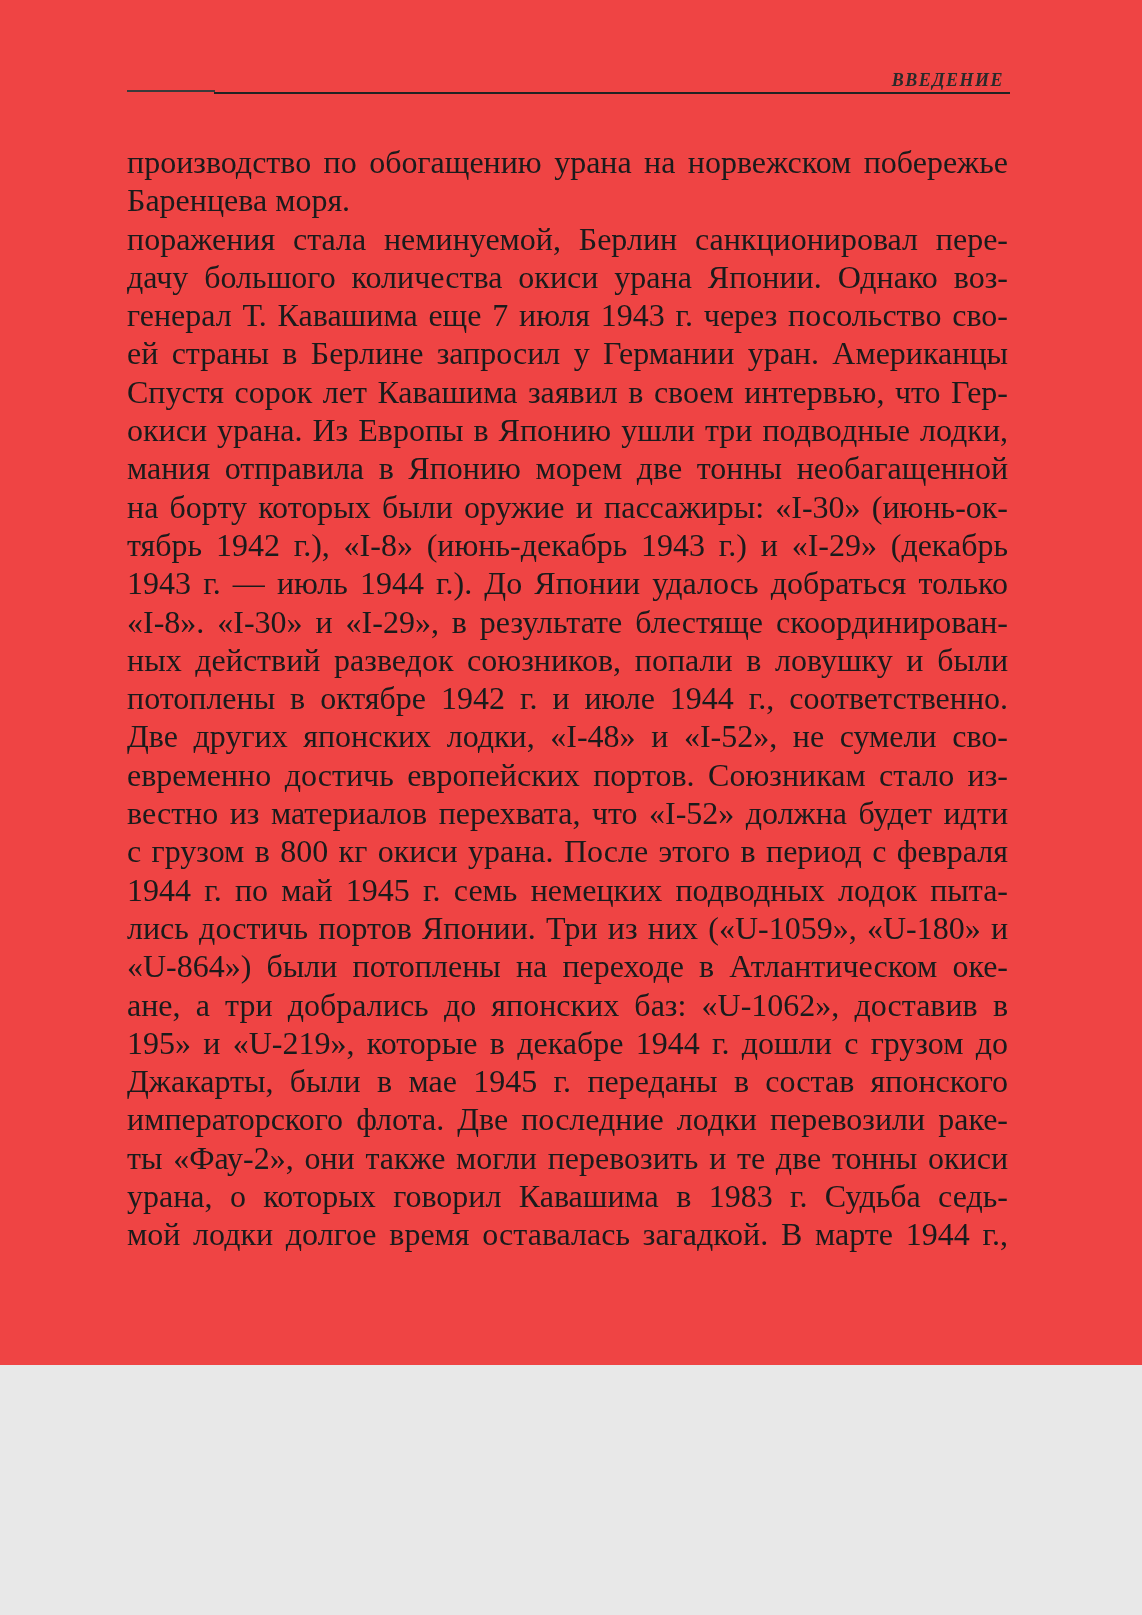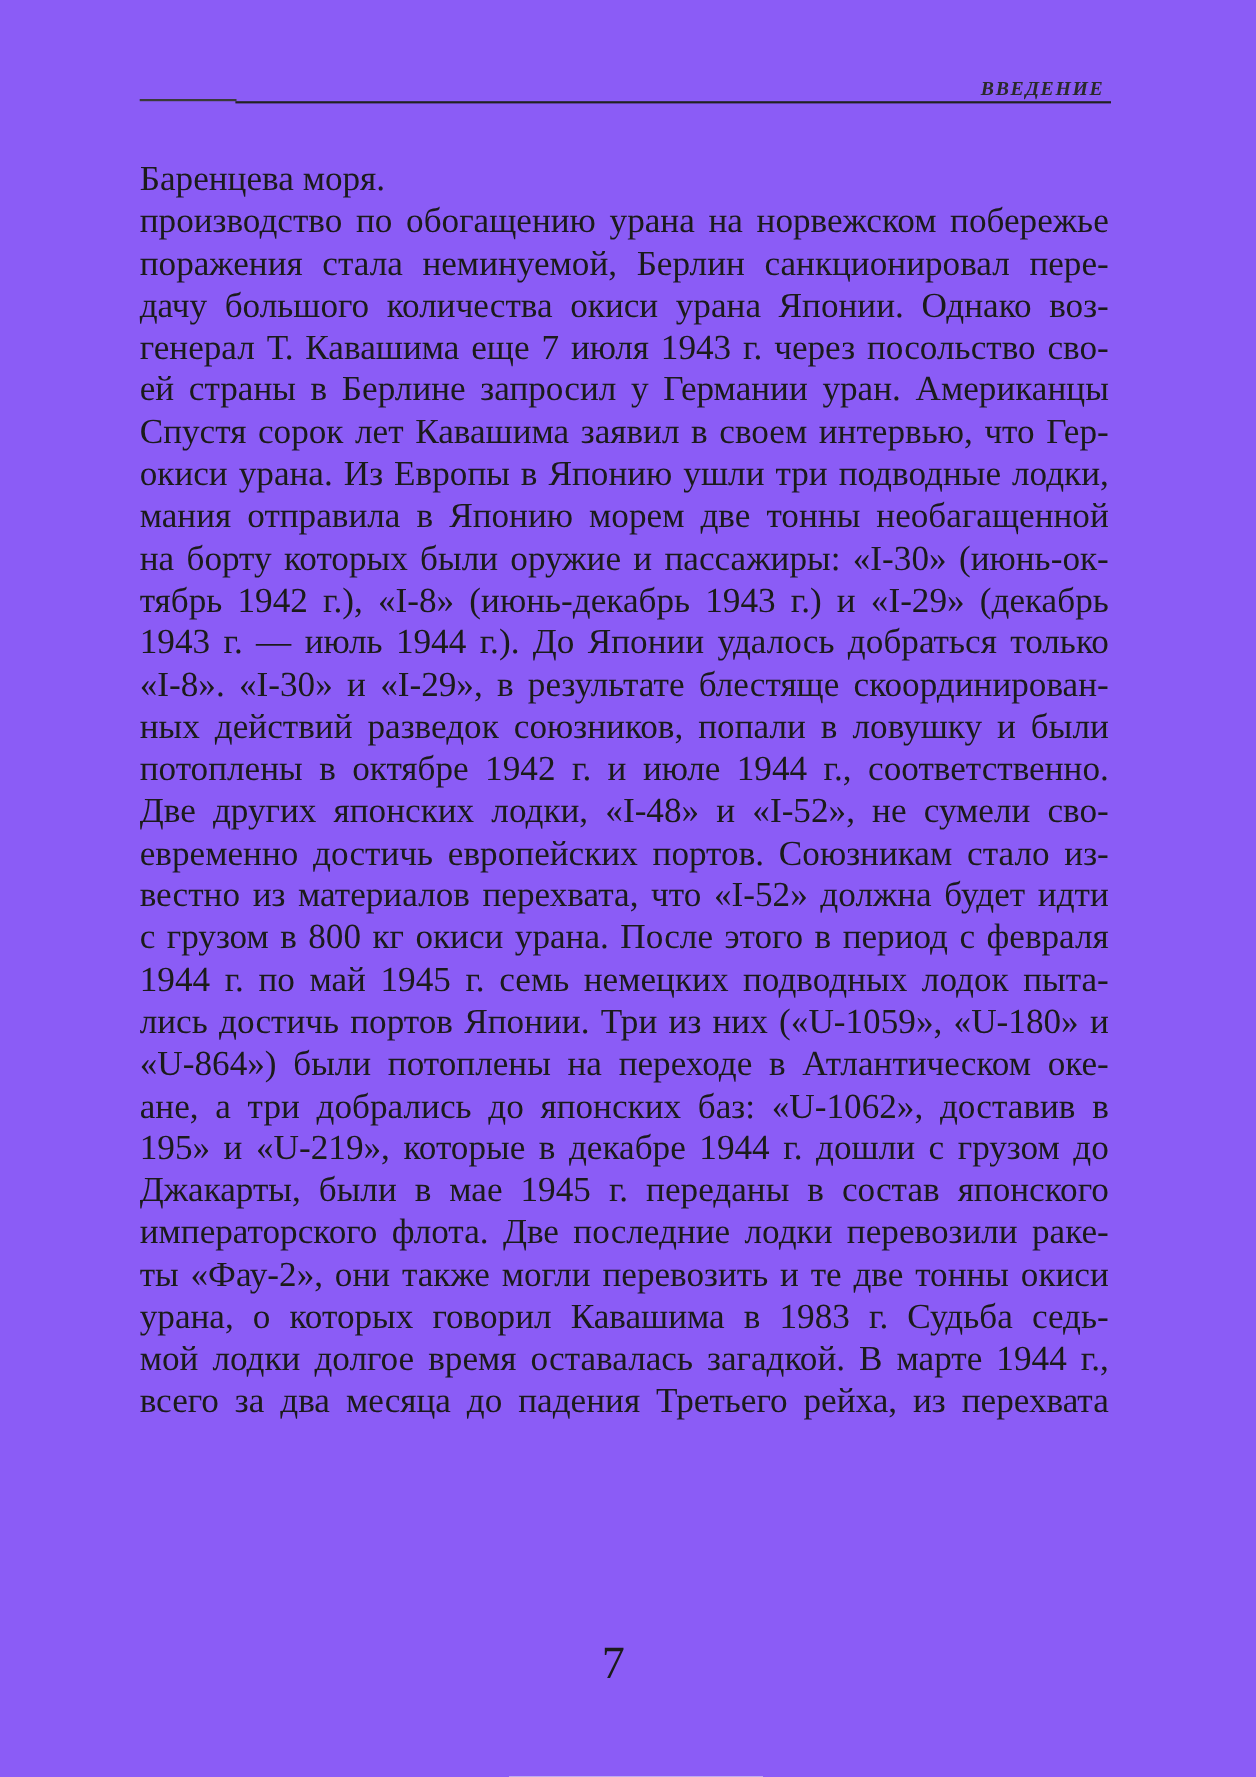--- a/index.html
+++ b/index.html
@@ -3,22 +3,22 @@
 <meta charset="utf-8">
 <style>
   html, body {
     margin: 0;
     padding: 0;
     background: #e8e8e8;
   }
   .page {
     position: relative;
     width: 1142px;
-    height: 1615px;
-    background: #8b5cf6;
+    height: 1365px;
+    background: #ef4444;
     overflow: hidden;
     font-family: "Liberation Serif", "DejaVu Serif", serif;
     color: #1b1b1b;
   }
   .running-header {
     position: absolute;
     top: 70px;
     left: 127px;
     width: 877px;
     text-align: right;
@@ -76,22 +76,22 @@
 </head>
 <body>
 
 <div class="page">
   <div class="running-header">ВВЕДЕНИЕ</div>
   <div class="rule-a"></div>
   <div class="rule-b"></div>
 
   <div class="body-text">
       <div class="paragraph">
+        <div class="line just">производство по обогащению урана на норвежском побережье</div>
         <div class="line">Баренцева моря.</div>
-        <div class="line just">производство по обогащению урана на норвежском побережье</div>
       </div>
       <div class="paragraph">
         <div class="line just">поражения стала неминуемой, Берлин санкционировал пере-</div>
         <div class="line just">дачу большого количества окиси урана Японии. Однако воз-</div>
         <div class="line just">генерал Т. Кавашима еще 7 июля 1943 г. через посольство сво-</div>
         <div class="line just">ей страны в Берлине запросил у Германии уран. Американцы</div>
         <div class="line just">Спустя сорок лет Кавашима заявил в своем интервью, что Гер-</div>
         <div class="line just">окиси урана. Из Европы в Японию ушли три подводные лодки,</div>
         <div class="line just">мания отправила в Японию морем две тонны необагащенной</div>
         <div class="line just">на борту которых были оружие и пассажиры: «I-30» (июнь-ок-</div>
@@ -107,18 +107,17 @@
         <div class="line just">1944 г. по май 1945 г. семь немецких подводных лодок пыта-</div>
         <div class="line just">лись достичь портов Японии. Три из них («U-1059», «U-180» и</div>
         <div class="line just">«U-864») были потоплены на переходе в Атлантическом оке-</div>
         <div class="line just">ане, а три добрались до японских баз: «U-1062», доставив в</div>
         <div class="line just">195» и «U-219», которые в декабре 1944 г. дошли с грузом до</div>
         <div class="line just">Джакарты, были в мае 1945 г. переданы в состав японского</div>
         <div class="line just">императорского флота. Две последние лодки перевозили раке-</div>
         <div class="line just">ты «Фау-2», они также могли перевозить и те две тонны окиси</div>
         <div class="line just">урана, о которых говорил Кавашима в 1983 г. Судьба седь-</div>
         <div class="line just">мой лодки долгое время оставалась загадкой. В марте 1944 г.,</div>
-        <div class="line just">всего за два месяца до падения Третьего рейха, из перехвата</div>
       </div>
     </div>
 
   <div class="folio">7</div>
 </div>
 
 </body></html>

